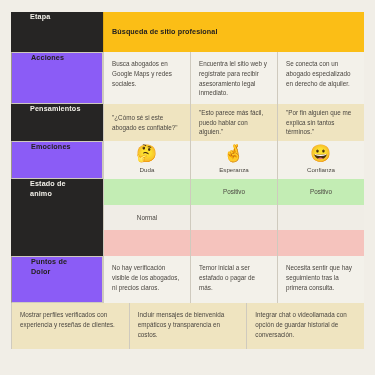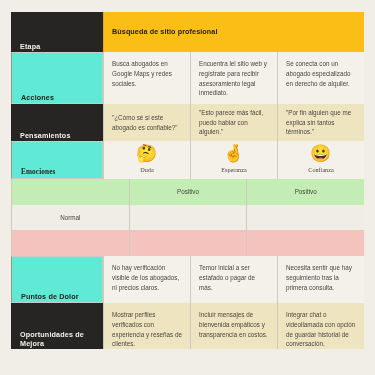--- a/index.html
+++ b/index.html
@@ -30,33 +30,33 @@
     width: 100%;
     box-sizing: border-box;
   }
 
   
   .label-cell {
     width: 92px;
     min-width: 92px;
     box-sizing: border-box;
     display: flex;
-    align-items: flex-end;
-    padding: 0 9px;
+    align-items: flex-start;
+    padding: 0 19px;
     font-size: 7.2px;
     font-weight: bold;
     letter-spacing: 0.15px;
     line-height: 1.35;
   }
   .label-dark {
     background: #262524;
     color: #F3F1EA;
   }
   .label-light {
-    background: #5eead4;
+    background: #8b5cf6;
     color: #24211F;
     border: 1px solid #CFCABE;
     border-left: 1px solid #9C968A;
   }
 
   
   .cell {
     flex: 1 1 0;
     box-sizing: border-box;
     border-left: 1px solid #CFCABE;
@@ -87,21 +87,21 @@
 
   
   .row-pensamientos { height: 37px; }
   .row-pensamientos .cell {
     background: #EFE4C0;
     align-items: center;
     font-style: normal;
   }
 
   
-  .row-emociones { height: 38px; font-family: Liberation Serif, serif; }
+  .row-emociones { height: 38px; }
   .row-emociones .cell {
     background: #F3F1EA;
     flex-direction: column;
     align-items: center;
     justify-content: center;
     padding: 4px;
   }
   .emoji {
     font-size: 17px;
     line-height: 1;
@@ -191,20 +191,23 @@
       <span class="emoji">🤞</span>
       <span class="emo-label">Esperanza</span>
     </div>
     <div class="cell">
       <span class="emoji">😀</span>
       <span class="emo-label">Confianza</span>
     </div>
   </div>
 
   <div class="row row-mood">
+    <div class="label-cell label-dark">
+      <span>Estado de animo</span>
+    </div>
     <div class="mood-stack">
       <div class="mood-band band-pos">
         <div class="mood-cell"></div>
         <div class="mood-cell">Positivo</div>
         <div class="mood-cell">Positivo</div>
       </div>
       <div class="mood-band band-neu">
         <div class="mood-cell">Normal</div>
         <div class="mood-cell"></div>
         <div class="mood-cell"></div>
@@ -220,21 +223,18 @@
   <div class="row row-dolor">
     <div class="label-cell label-light">
       <span>Puntos de Dolor</span>
     </div>
     <div class="cell">No hay verificación visible de los abogados, ni precios claros.</div>
     <div class="cell">Temor inicial a ser estafado o pagar de más.</div>
     <div class="cell">Necesita sentir que hay seguimiento tras la primera consulta.</div>
   </div>
 
   <div class="row row-oport">
-    <div class="label-cell label-dark">
-      <span>Oportunidades de Mejora</span>
-    </div>
     <div class="cell">Mostrar perfiles verificados con experiencia y reseñas de clientes.</div>
     <div class="cell">Incluir mensajes de bienvenida empáticos y transparencia en costos.</div>
     <div class="cell">Integrar chat o videollamada con opción de guardar historial de conversación.</div>
   </div>
 
 </div>
 
 </body></html>

